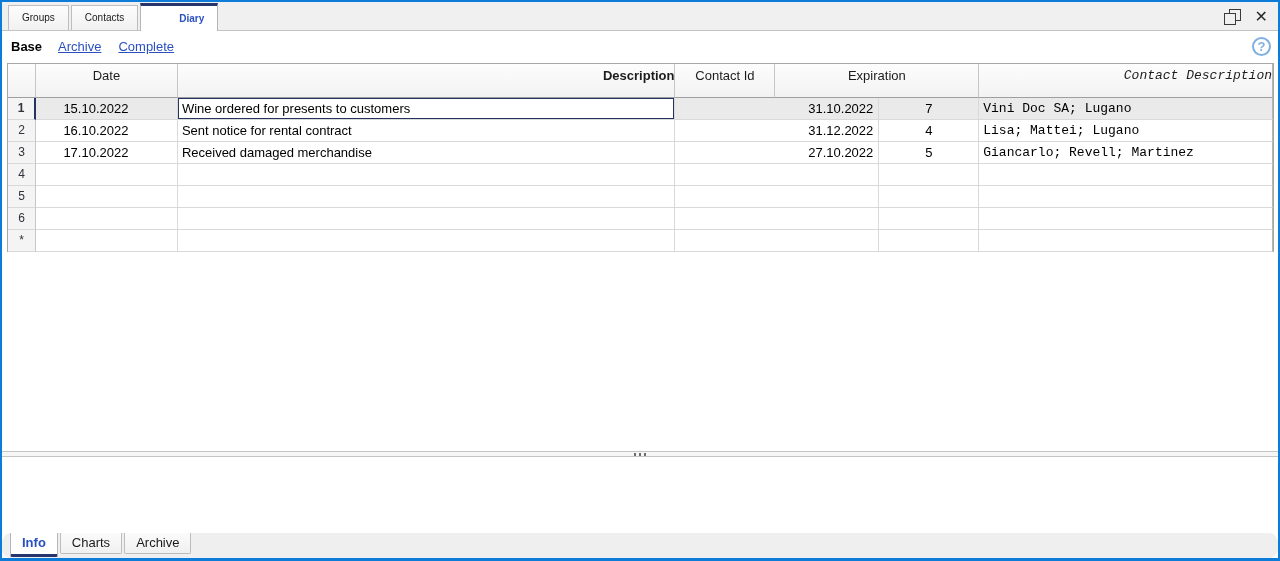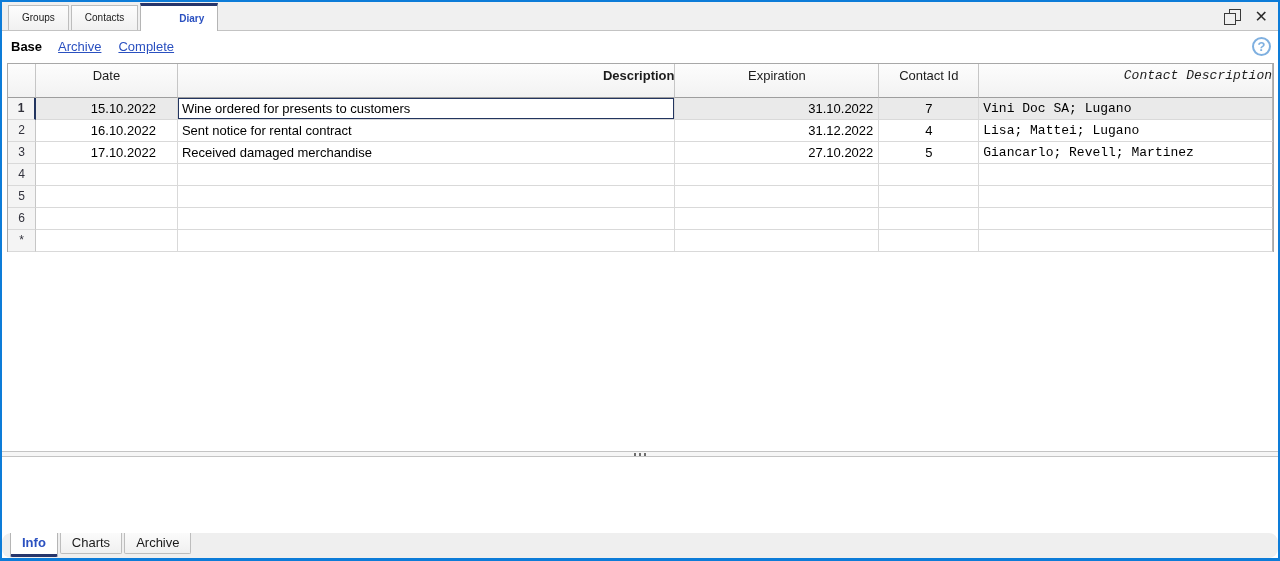--- a/index.html
+++ b/index.html
@@ -49,21 +49,21 @@
     color: #000; line-height: 21px; white-space: nowrap; overflow: hidden; background: #fff;
     cursor: default; }
   .rowhead { background: #f4f4f4; border-right: 1px solid #c6c6c6; text-align: center;
     font-size: 12px; color: #32323c; }
   .rowhead.current { font-weight: bold; border-right: 2px solid #23355f; }
   .drow.selected .cell:not(.rowhead) { background: #eaeaea; }
   .cell.focused { background: #fff !important; position: relative; }
   .cell.focused::after { content: ""; position: absolute; top: -1px; left: -1px; right: -1px;
     bottom: -1px; border: 2px solid #23355f; pointer-events: none; }
   .c-num  { width: 28px; }
-  .c-date { width: 142px; text-align: right; padding-right: 21px; }
+  .c-date { width: 142px; text-align: center; padding-right: 21px; }
   .c-desc { width: 498px; text-align: left; padding-left: 4px; }
   .c-exp  { width: 204px; text-align: right; padding-right: 5px; }
   .c-cid  { width: 100px; text-align: center; }
   .c-cdesc{ width: 294px; text-align: left; padding-left: 4px; border-right-color: #b5b5b5; font-family: Liberation Mono, monospace; }
   .hrow .c-date, .hrow .c-exp { text-align: center; padding-right: 0; }
   .hrow .c-desc, .hrow .c-cdesc { text-align: right; padding-left: 0; }
 
   
   .splitter { height: 6px; background: #f6f6f6; border-top: 1px solid #c4c4c4;
     border-bottom: 1px solid #c4c4c4; display: flex; align-items: center;
@@ -113,22 +113,22 @@
     <div class="help-btn">?</div>
   </div>
 
   <div class="main">
     <div class="grid">
 
       <div class="hrow">
         <div class="hcell c-num"></div>
         <div class="hcell c-date">Date</div>
         <div class="hcell c-desc bold">Description</div>
+        <div class="hcell c-cid">Contact Id</div>
         <div class="hcell c-exp">Expiration</div>
-        <div class="hcell c-cid">Contact Id</div>
         <div class="hcell c-cdesc italic">Contact Description</div>
       </div>
 
       <div class="drow selected">
         <div class="cell rowhead current c-num">1</div>
         <div class="cell c-date">15.10.2022</div>
         <div class="cell c-desc focused">Wine ordered for presents to customers</div>
         <div class="cell c-exp">31.10.2022</div>
         <div class="cell c-cid">7</div>
         <div class="cell c-cdesc">Vini Doc SA; Lugano</div>

